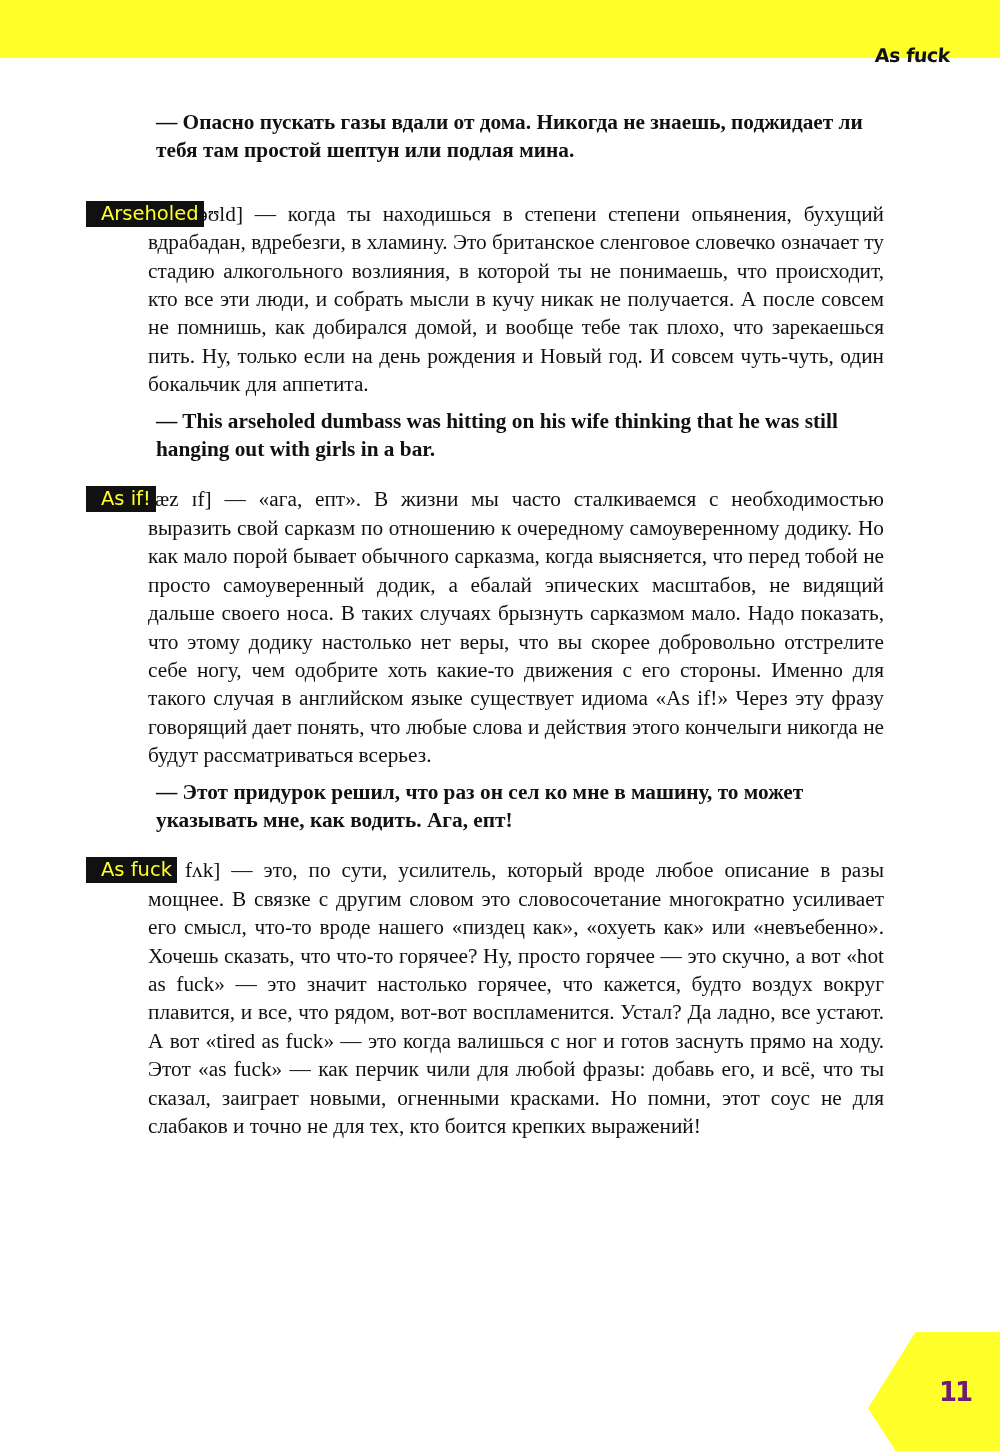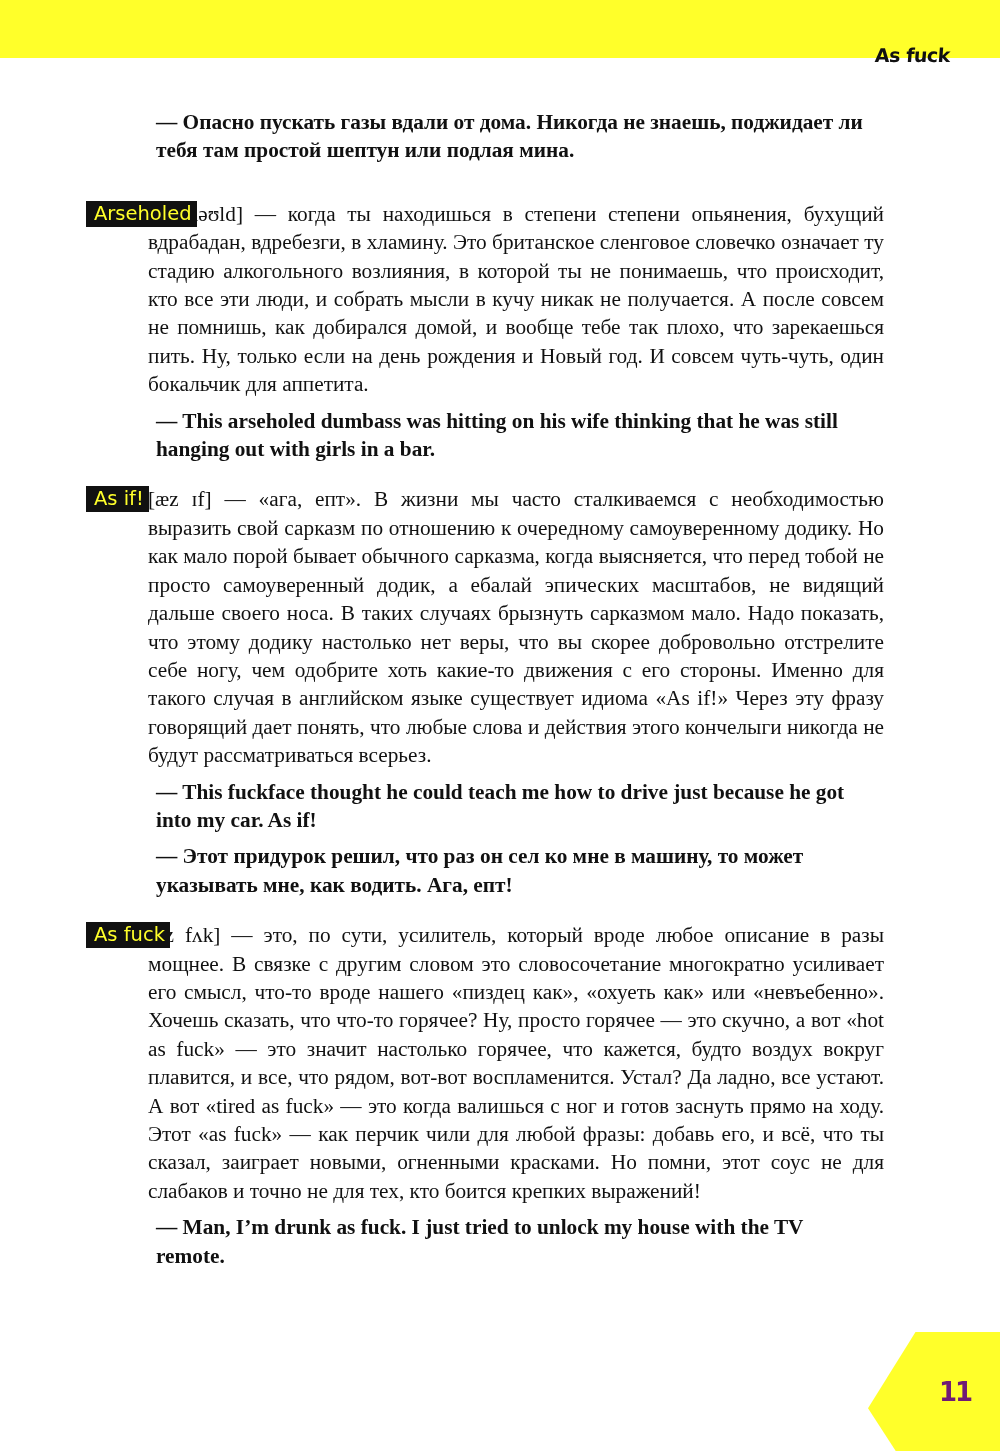--- a/index.html
+++ b/index.html
@@ -33,21 +33,21 @@
     font-size: 21.3px; line-height: 28.4px;
   }
   .para { margin: 0; text-align: justify; }
   .ex { font-weight: bold; margin: 8px; }
   .entry { margin-top: 22px; position: relative; }
   .entry.first-after { margin-top: 35px; }
   .term {
     position: absolute; left: -62px; top: 1px;
     background: #111; color: #ffff2a;
     font-family: "DejaVu Sans", sans-serif; font-size: 19.5px; line-height: 25px;
-    padding: 0 5px 1px 8px;
+    padding: 0 5px 1px 15px;
   }
 </style>
 </head>
 <body>
 
 <div class="top-band"></div>
 <div class="running-head">As fuck</div>
 
 <div class="content">
   <p class="ex">—  Опасно пускать газы вдали от дома. Никогда не знаешь, поджидает ли тебя там простой шептун или подлая мина.</p>
@@ -56,26 +56,24 @@
     <span class="term">Arseholed</span>
     <p class="para"><span>[ˈɑːshəʊld]</span><span> — когда ты находишься в степени степени опьянения,</span>
       <span>бухущий вдрабадан, вдребезги, в хламину. Это британское сленговое словечко означает ту стадию алкогольного возлияния, в которой ты не понимаешь, что происходит, кто все эти люди, и собрать мысли в кучу никак не получается. А после совсем не помнишь, как добирался домой, и вообще тебе так плохо, что зарекаешься пить. Ну, только если на день рождения и Новый год. И совсем чуть-чуть, один бокальчик для аппетита.</span></p>
     <p class="ex">—  This arseholed dumbass was hitting on his wife thinking that he was still hanging out with girls in a bar.</p>
   </div>
 
   <div class="entry">
     <span class="term">As if!</span>
     <p class="para"><span>[æz ɪf]</span><span> — «ага, епт». В жизни мы часто сталкиваемся с необходимостью</span>
       <span>выразить свой сарказм по отношению к очередному самоуверенному додику. Но как мало порой бывает обычного сарказма, когда выясняется, что перед тобой не просто самоуверенный додик, а ебалай эпических масштабов, не видящий дальше своего носа. В таких случаях брызнуть сарказмом мало. Надо показать, что этому додику настолько нет веры, что вы скорее добровольно отстрелите себе ногу, чем одобрите хоть какие-то движения с его стороны. Именно для такого случая в английском языке существует идиома «As if!» Через эту фразу говорящий дает понять, что любые слова и действия этого кончелыги никогда не будут рассматриваться всерьез.</span></p>
-    <p class="ex">—  This fuckface thought he could teach me how to drive just because he got into my car. As if!</p>
     <p class="ex">—  Этот придурок решил, что раз он сел ко мне в машину, то может указывать мне, как водить. Ага, епт!</p>
   </div>
 
   <div class="entry">
     <span class="term">As fuck</span>
     <p class="para"><span>[əz fʌk]</span><span> — это, по сути, усилитель, который вроде любое описание</span>
       <span>в разы мощнее. В связке с другим словом это словосочетание многократно усиливает его смысл, что-то вроде нашего «пиздец как», «охуеть как» или «невъебенно». Хочешь сказать, что что-то горячее? Ну, просто горячее — это скучно, а вот «hot as fuck» — это значит настолько горячее, что кажется, будто воздух вокруг плавится, и все, что рядом, вот-вот воспламенится. Устал? Да ладно, все устают. А вот «tired as fuck» — это когда валишься с ног и готов заснуть прямо на ходу. Этот «as fuck» — как перчик чили для любой фразы: добавь его, и всё, что ты сказал, заиграет новыми, огненными красками. Но помни, этот соус не для слабаков и точно не для тех, кто боится крепких выражений!</span></p>
-    <p class="ex">— Man, I’m drunk as fuck. I just tried to unlock my house with the TV remote.</p>
   </div>
 </div>
 
 <div class="page-num-shape"></div>
 <div class="page-num">11</div>
 
 </body></html>

